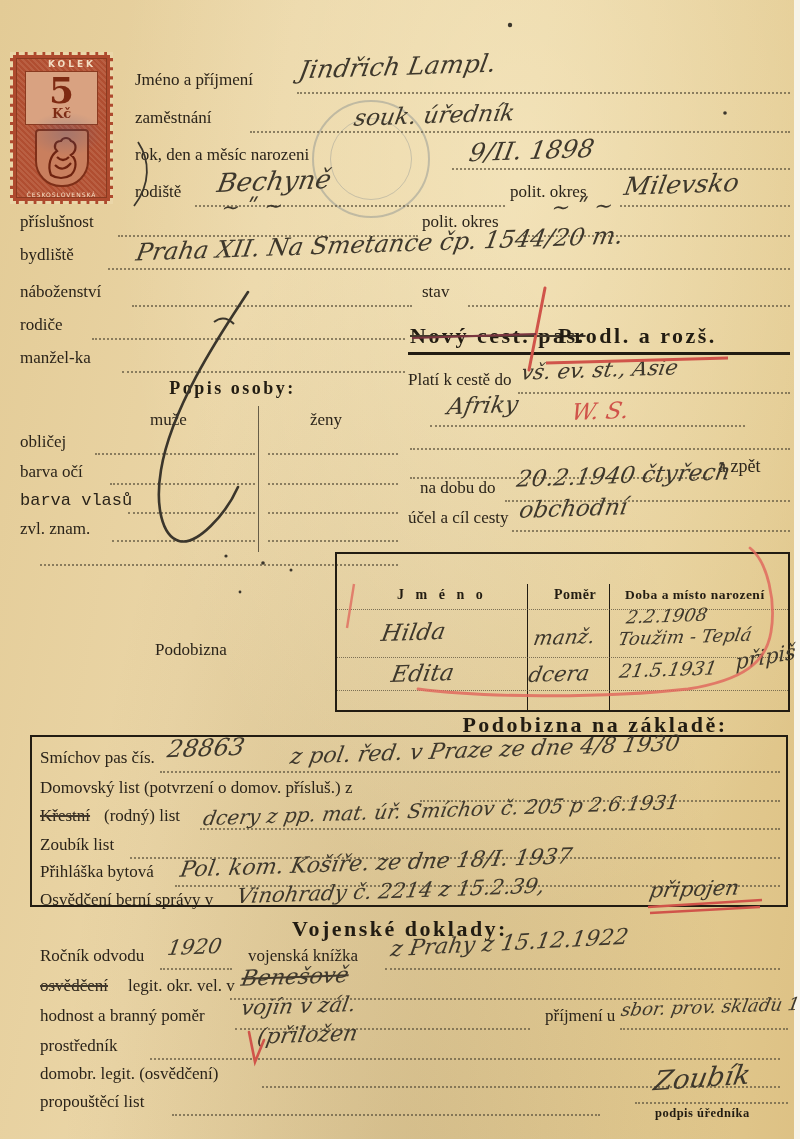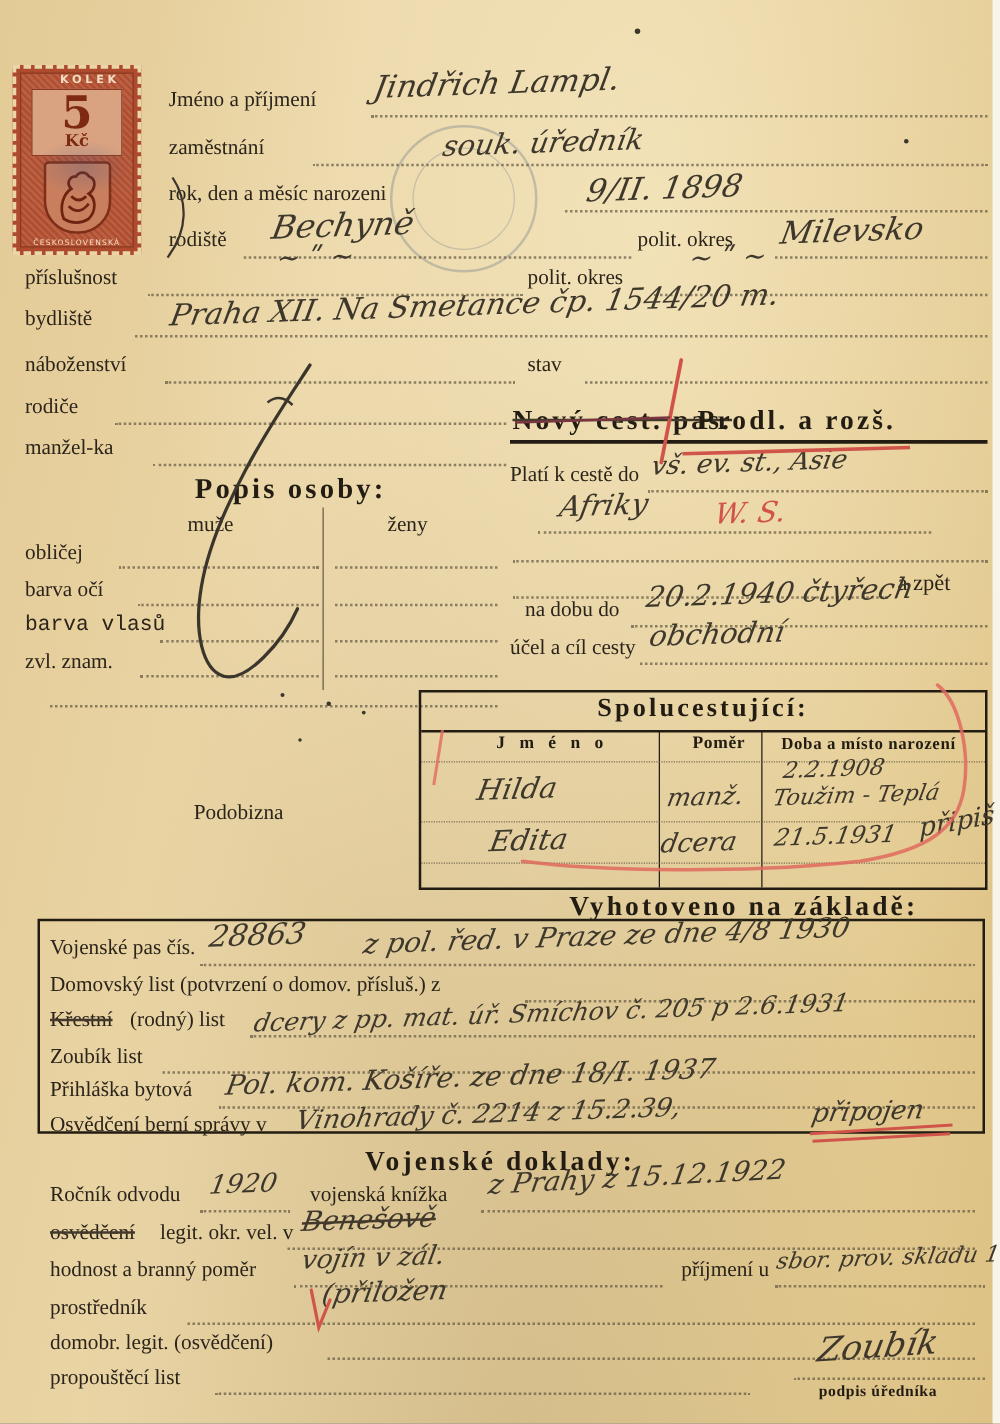--- a/index.html
+++ b/index.html
@@ -98,21 +98,21 @@
   <div class="lbl" style="left:20px;top:282px;">náboženství</div>
   <div class="dl" style="left:132px;top:305px;width:280px;"></div>
   <div class="lbl" style="left:422px;top:282px;">stav</div>
   <div class="dl" style="left:468px;top:305px;width:322px;"></div>
 
   <div class="lbl" style="left:20px;top:315px;">rodiče</div>
   <div class="dl" style="left:92px;top:338px;width:313px;"></div>
   <div class="lbl" style="left:20px;top:348px;">manžel-ka</div>
   <div class="dl" style="left:122px;top:371px;width:283px;"></div>
 
-  <div class="hd" style="left:125px;top:378px;width:215px;text-align:center;font-size:23px;">Popis osoby:</div>
+  <div class="hd" style="left:125px;top:378px;width:215px;text-align:center;font-size:18px;">Popis osoby:</div>
   <div class="lbl" style="left:150px;top:410px;">muže</div>
   <div class="lbl" style="left:310px;top:410px;">ženy</div>
   <div class="vline" style="left:258px;top:406px;height:146px;"></div>
   <div class="lbl" style="left:20px;top:432px;">obličej</div>
   <div class="dl" style="left:95px;top:453px;width:160px;"></div>
   <div class="dl" style="left:268px;top:453px;width:130px;"></div>
   <div class="lbl" style="left:20px;top:462px;">barva očí</div>
   <div class="dl" style="left:110px;top:483px;width:145px;"></div>
   <div class="dl" style="left:268px;top:483px;width:130px;"></div>
   <div class="lbl" style="left:20px;top:491px;font-family:Liberation Mono, monospace;">barva vlasů</div>
@@ -138,23 +138,20 @@
   <div class="lbl" style="left:408px;top:478px;margin-left:12px;">na dobu do</div>
   <div class="dl" style="left:505px;top:500px;width:285px;"></div>
   <div class="hw" style="left:518px;top:462px;font-size:23px;">20.2.1940 čtyřech</div>
   <div class="lbl" style="left:408px;top:508px;">účel a cíl cesty</div>
   <div class="dl" style="left:512px;top:530px;width:278px;"></div>
   <div class="hw" style="left:520px;top:495px;font-size:23px;">obchodní</div>
 
   <div class="lbl" style="left:155px;top:640px;">Podobizna</div>
 
   <div class="tbl">
-    <div class="trow" style="top:0;height:30px;border-bottom:2px solid #221c12;text-align:center;">
-      <span class="hd" style="position:static;font-size:21px;">Spolucestující:</span>
-    </div>
     <div class="trow" style="top:30px;height:25px;">
       <span class="hd" style="left:60px;top:3px;font-size:14px;letter-spacing:4px;">J m é n o</span>
       <span class="hd" style="left:217px;top:3px;font-size:14px;letter-spacing:.5px;">Poměr</span>
       <span class="hd" style="left:288px;top:3px;font-size:13.5px;letter-spacing:.5px;text-align:center;">Doba a místo narození</span>
     </div>
     <div class="vline" style="left:190px;top:30px;height:126px;border-left:1.5px solid #221c12;"></div>
     <div class="vline" style="left:272px;top:30px;height:126px;border-left:1.5px solid #221c12;"></div>
     <div class="cellline" style="top:55px;"></div>
     <div class="cellline" style="top:103px;"></div>
     <div class="cellline" style="top:136px;"></div>
@@ -165,24 +162,24 @@
       <span class="hw" style="left:282px;top:17px;font-size:18px;">Toužim - Teplá</span>
     </div>
     <div class="trow" style="top:103px;height:33px;">
       <span class="hw" style="left:55px;top:3px;font-size:23px;">Edita</span>
       <span class="hw" style="left:192px;top:5px;font-size:21px;">dcera</span>
       <span class="hw" style="left:283px;top:1px;font-size:19px;">21.5.1931</span>
     </div>
   </div>
   <div class="hw" style="left:735px;top:645px;font-size:21px;transform:rotate(-10deg) skewX(-10deg);">připiš</div>
 
-  <div class="hd" style="left:400px;top:712px;width:390px;text-align:center;font-size:22px;">Vyhotoveno na základě:</div>
+  <div class="hd" style="left:400px;top:712px;width:390px;text-align:center;font-size:22px;">Podobizna na základě:</div>
   <div style="position:absolute;left:30px;top:735px;width:758px;height:172px;border:2px solid #221c12;box-sizing:border-box;"></div>
 
-  <div class="lbl" style="left:40px;top:748px;">Vojenské pas čís.</div>
+  <div class="lbl" style="left:40px;top:748px;">Smíchov pas čís.</div>
   <div class="dl" style="left:160px;top:771px;width:620px;"></div>
   <div class="hw" style="left:168px;top:734px;font-size:24px;">28863</div>
   <div class="hw" style="left:292px;top:737px;font-size:22px;">z pol. řed. v Praze ze dne 4/8 1930</div>
 
   <div class="lbl" style="left:40px;top:778px;">Domovský list (potvrzení o domov. přísluš.) z</div>
   <div class="dl" style="left:420px;top:800px;width:360px;"></div>
 
   <div class="lbl strike" style="left:40px;top:806px;">Křestní</div>
   <div class="lbl" style="left:104px;top:806px;">(rodný) list</div>
   <div class="dl" style="left:200px;top:828px;width:580px;"></div>

